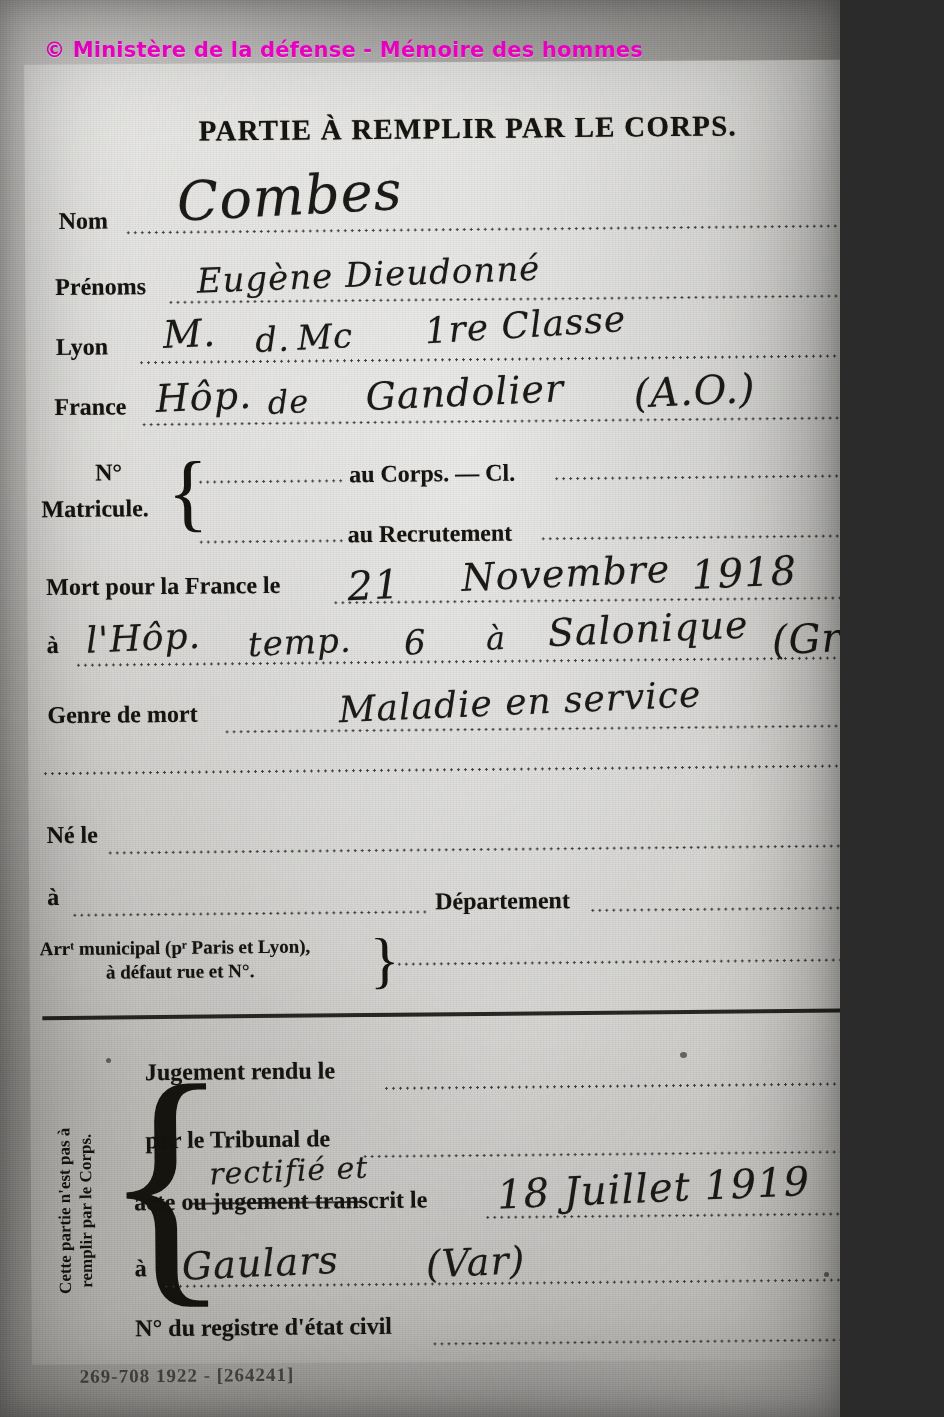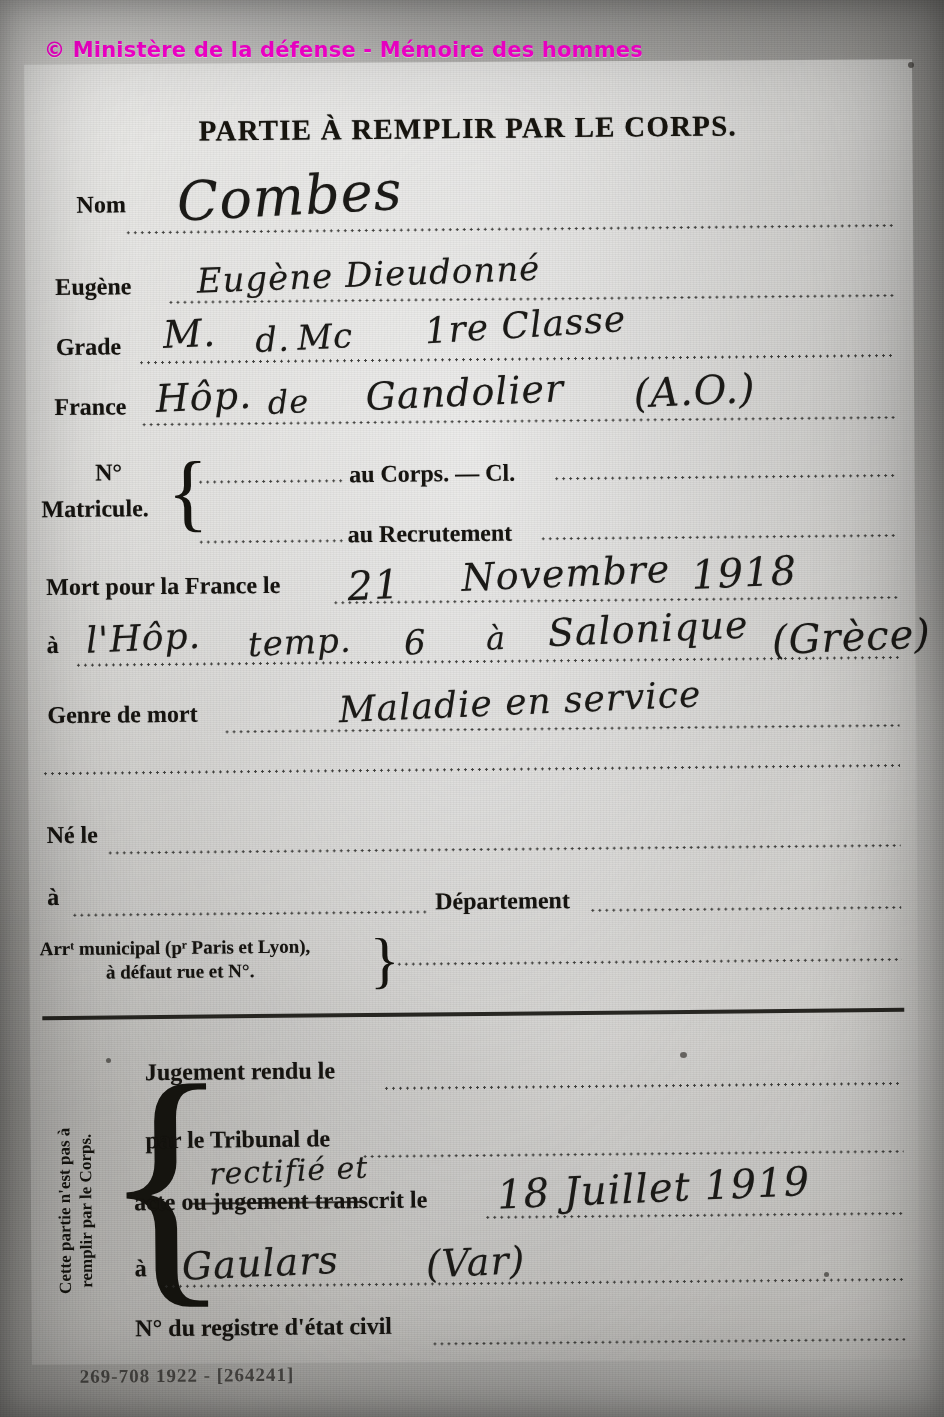--- a/index.html
+++ b/index.html
@@ -3,21 +3,21 @@
 <meta charset="utf-8">
 <style>
   html,body{margin:0;padding:0;}
   body{
     width:944px;height:1417px;overflow:hidden;
     background:#2b2b2b;
     font-family:"Liberation Serif", serif;
   }
   #page{
     position:relative;
-    width:944px;height:1417px;
+    width:840px;height:1417px;
     background:#b9b7b2;
     background-image:
       radial-gradient(circle at 12% 18%, rgba(255,255,255,0.35) 0 18%, rgba(255,255,255,0) 60%),
       radial-gradient(circle at 78% 8%, rgba(90,90,90,0.35) 0 22%, rgba(0,0,0,0) 62%),
       radial-gradient(circle at 88% 72%, rgba(255,255,255,0.30) 0 20%, rgba(255,255,255,0) 65%),
       radial-gradient(circle at 30% 92%, rgba(70,70,70,0.30) 0 20%, rgba(0,0,0,0) 60%),
       linear-gradient(135deg,#cfcdc8 0%,#a9a7a2 40%,#c3c1bc 70%,#9d9b96 100%);
     overflow:hidden;
   }
   
@@ -130,29 +130,29 @@
 <div id="page">
   <div id="sheet"></div>
   <div id="grain"></div>
 
   <div class="wm">© Ministère de la défense - Mémoire des hommes</div>
 
   <div class="form">
 
     <div class="title">PARTIE À REMPLIR PAR LE CORPS.</div>
 
-    <div class="lbl" style="left:62px;top:188px;margin-left:18px;">Nom</div>
+    <div class="lbl" style="left:62px;top:204px;">Nom</div>
     <div class="dots" style="left:128px;top:228px;width:770px;"></div>
     <div class="hw" style="left:182px;top:168px;font-size:54px;transform:rotate(-2.5deg);">Combes</div>
 
-    <div class="lbl" style="left:58px;top:270px;">Eugène</div>
+    <div class="lbl" style="left:58px;top:270px;">Prénoms</div>
     <div class="dots" style="left:170px;top:298px;width:728px;"></div>
     <div class="hw" style="left:200px;top:258px;font-size:34px;transform:rotate(-1.6deg);">Eugène  Dieudonné</div>
 
-    <div class="lbl" style="left:58px;top:330px;">Grade</div>
+    <div class="lbl" style="left:58px;top:330px;">Lyon</div>
     <div class="dots" style="left:140px;top:358px;width:758px;"></div>
     <div class="hw" style="left:166px;top:310px;font-size:38px;transform:rotate(-2deg);">M.</div>
     <div class="hw" style="left:258px;top:318px;font-size:34px;transform:rotate(-2deg);">d.</div>
     <div class="hw" style="left:300px;top:316px;font-size:34px;transform:rotate(-2deg);">Mc</div>
     <div class="hw" style="left:428px;top:310px;font-size:36px;transform:rotate(-3deg);">1re Classe</div>
 
     <div class="lbl" style="left:56px;top:390px;">France</div>
     <div class="dots" style="left:142px;top:420px;width:756px;"></div>
     <div class="hw" style="left:158px;top:374px;font-size:38px;transform:rotate(-2deg);">Hôp.</div>
     <div class="hw" style="left:270px;top:382px;font-size:32px;transform:rotate(-2deg);">de</div>

